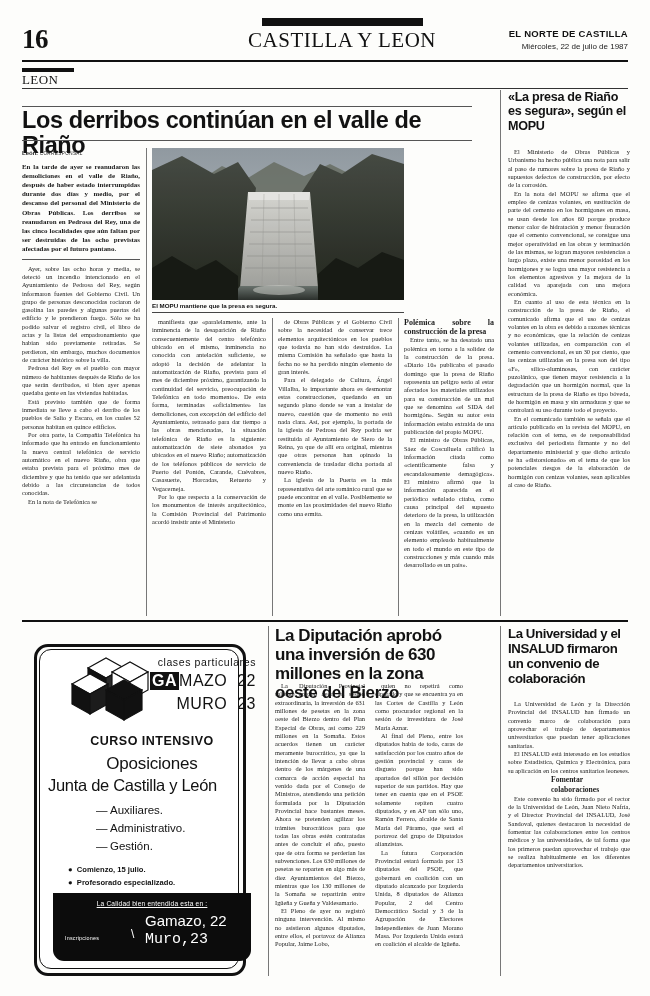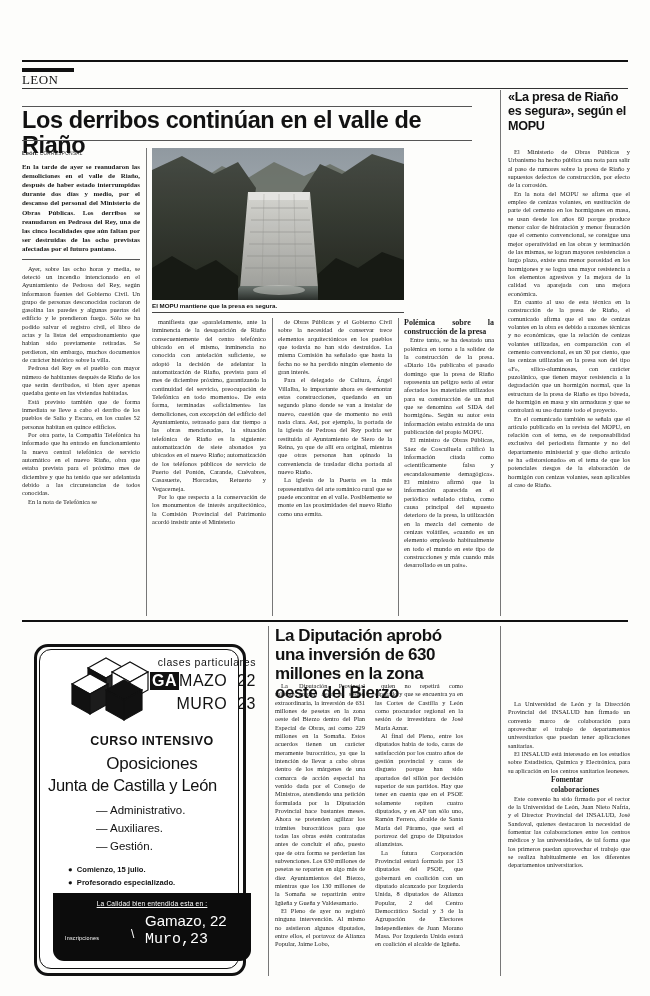--- a/index.html
+++ b/index.html
@@ -221,20 +221,29 @@
   .ad-slash{
     position:absolute;left:78px;top:34px;
     font-family:"Liberation Sans", sans-serif;font-size:12px;color:#fff;
   }
 </style>
 </head>
 <body>
 
 <div class="page">
 
+  <div class="masthead">
+    <div class="folio">16</div>
+    <div class="mast-bar"></div>
+    <div class="mast-title">CASTILLA Y LEON</div>
+    <div class="mast-right">
+      <div class="mast-paper">EL NORTE DE CASTILLA</div>
+      <div class="mast-date">Miércoles, 22 de julio de 1987</div>
+    </div>
+  </div>
   <div class="rule-thick"></div>
 
   <div class="sect-bar"></div>
   <div class="sect-name">LEON</div>
   <div class="rule-sect"></div>
 
   <div class="rule-kicker"></div>
   <div class="headline">Los derribos continúan en el valle de Riaño</div>
   <div class="rule-head"></div>
 
@@ -372,22 +381,22 @@
       </div>
       <div class="ad-muro">
         <span>MURO</span>&nbsp;&nbsp;<span>23</span>
       </div>
 
       <div class="ad-curso">CURSO INTENSIVO</div>
       <div class="ad-opo">Oposiciones</div>
       <div class="ad-junta">Junta de Castilla y León</div>
 
       <div class="ad-list">
+        <div><span class="dash">—</span><span>Auxiliares.</span></div>
         <div><span class="dash">—</span><span>Administrativo.</span></div>
-        <div><span class="dash">—</span><span>Auxiliares.</span></div>
         <div><span class="dash">—</span><span>Gestión.</span></div>
       </div>
 
       <div class="ad-bul">
         <div>●&nbsp; <span>Comienzo, 15 julio.</span></div>
         <div>●&nbsp; <span>Profesorado especializado.</span></div>
       </div>
 
       <div class="ad-black">
         <div class="ad-calidad">La Calidad bien entendida esta en :</div>
@@ -406,20 +415,21 @@
   <div class="col" style="left:275px;top:682px;width:90px;">
     <p>La Diputación Provincial saliente aprobó ayer, en sesión extraordinaria, la inversión de 631 millones de pesetas en la zona oeste del Bierzo dentro del Plan Especial de Obras, así como 229 millones en la Somaña. Estos acuerdos tienen un carácter meramente burocrático, ya que la intención de llevar a cabo obras dentro de los márgenes de una comarca de acción especial ha venido dada por el Consejo de Ministros, atendiendo una petición formulada por la Diputación Provincial hace bastantes meses. Ahora se pretenden agilizar los trámites burocráticos para que todas las obras estén contratadas antes de concluir el año, puesto que de otra forma se perderían las subvenciones. Los 630 millones de pesetas se reparten en algo más de diez Ayuntamientos del Bierzo, mientras que los 130 millones de la Somaña se repartirán entre Igüeña y Gueña y Valdesamario.</p>
     <p>El Pleno de ayer no registró ninguna intervención. Al mismo no asistieron algunos diputados, entre ellos, el portavoz de Alianza Popular, Jaime Lobo,</p>
   </div>
   <div class="col" style="left:375px;top:682px;width:88px;">
     <p>quien no repetirá como diputado y que se encuentra ya en las Cortes de Castilla y León como procurador regional en la sesión de investidura de José María Aznar.</p>
     <p>Al final del Pleno, entre los diputados había de todo, caras de satisfacción por los cuatro años de gestión provincial y caras de disgusto porque han sido apartados del sillón por decisión superior de sus partidos. Hay que tener en cuenta que en el PSOE solamente repiten cuatro diputados, y en AP tan sólo uno, Ramón Ferrero, alcalde de Santa María del Páramo, que será el portavoz del grupo de Diputados alianzistas.</p>
     <p>La futura Corporación Provincial estará formada por 13 diputados del PSOE, que gobernará en coalición con un diputado alcanzado por Izquierda Unida, 8 diputados de Alianza Popular, 2 del Centro Democrático Social y 3 de la Agrupación de Electores Independientes de Juan Morano Masa. Por Izquierda Unida estará en coalición el alcalde de Igüeña.</p>
   </div>
 
+  <div class="b3-head">La Universidad y el INSALUD firmaron un convenio de colaboración</div>
   <div class="col" style="left:508px;top:700px;width:122px;">
     <p>La Universidad de León y la Dirección Provincial del INSALUD han firmado un convenio marco de colaboración para aprovechar el trabajo de departamentos universitarios que puedan tener aplicaciones sanitarias.</p>
     <p>El INSALUD está interesado en los estudios sobre Estadística, Química y Electrónica, para su aplicación en los centros sanitarios leoneses.</p>
     <p class="subhead2">Fomentar colaboraciones</p>
     <p>Este convenio ha sido firmado por el rector de la Universidad de León, Juan Nieto Nafría, y el Director Provincial del INSALUD, José Sandoval, quienes destacaron la necesidad de fomentar las colaboraciones entre los centros médicos y las universidades, de tal forma que los primeros puedan aprovechar el trabajo que se realiza habitualmente en los diferentes departamentos universitarios.</p>
   </div>
 
 </div>
 
 </body></html>

